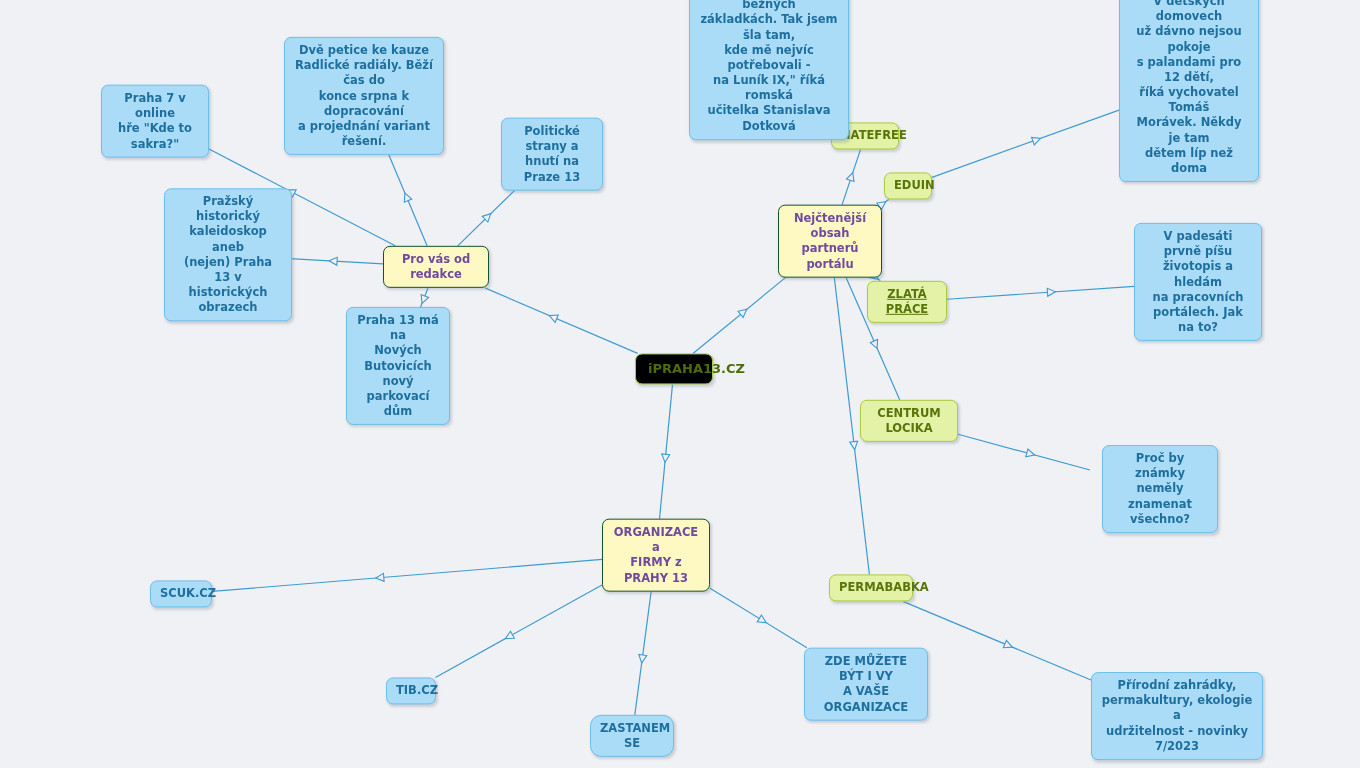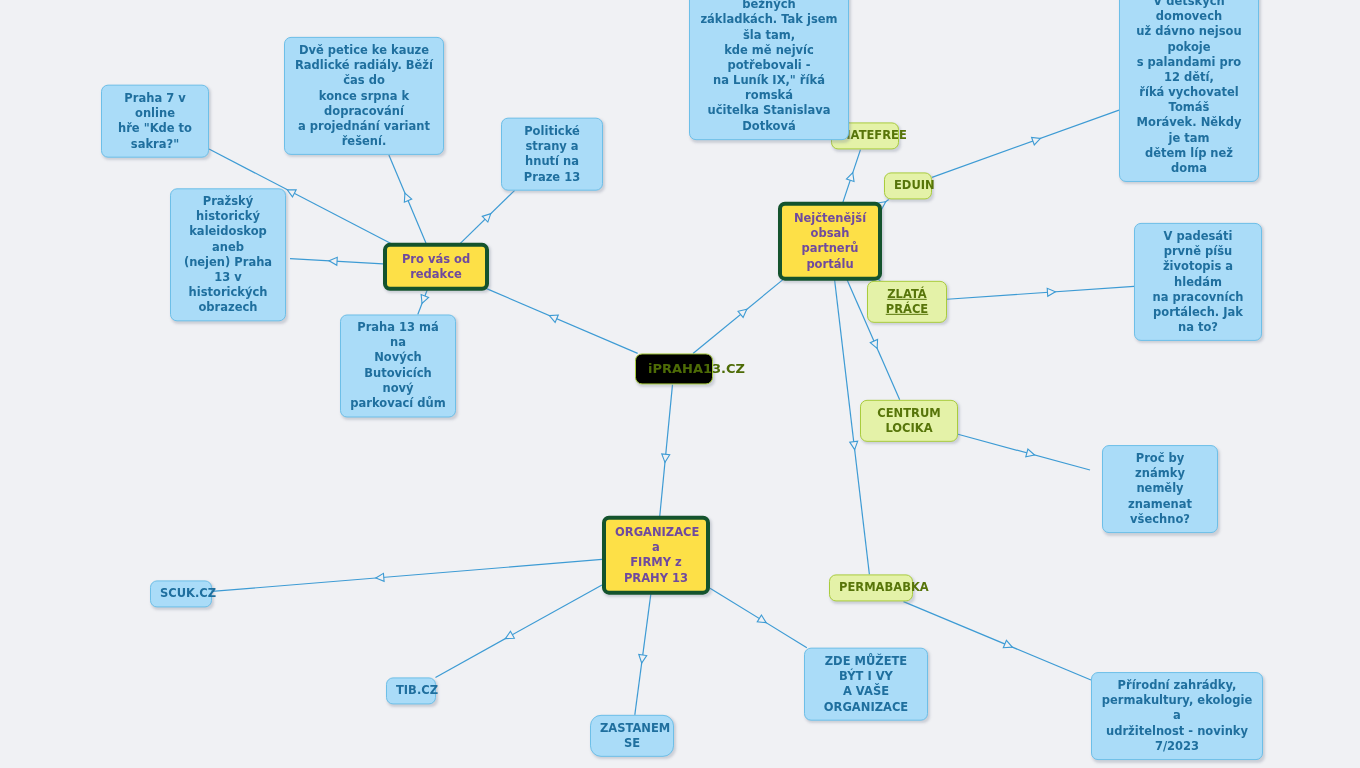--- a/index.html
+++ b/index.html
@@ -34,22 +34,22 @@
     box-shadow: 1.5px 2px 2.5px rgba(120,130,150,0.30);
   }
   .node.blue {
     background: #aadcf8;
     border: 1px solid #6dbfe8;
     color: #1f6f9e;
     font-size: 11.5px;
     font-weight: bold;
   }
   .node.purple {
-    background: #fde047;
-    border: 4px solid #14532d;
+    background: #fef9c3;
+    border: 1px solid #14532d;
     color: #6f4a9e;
     font-size: 11.5px;
     font-weight: bold;
   }
   .node.green {
     background: #e4f2a8;
     border: 1px solid #a9cc3d;
     color: #57750a;
     font-size: 11.5px;
     font-weight: bold;
@@ -165,25 +165,25 @@
       <div class="node purple" style="left: 656px; top: 555px; width: 108px;">ORGANIZACE a
 FIRMY z PRAHY 13</div>
       <div class="node blue" style="left: 155px; top: 121px; width: 108px;">Praha 7 v online
 hře "Kde to sakra?"</div>
       <div class="node blue" style="left: 364px; top: 96px; width: 160px;">Dvě petice ke kauze
 Radlické radiály. Běží čas do
 konce srpna k dopracování
 a projednání variant řešení.</div>
       <div class="node blue" style="left: 552px; top: 154px; width: 102px;">Politické strany a
 hnutí na Praze 13</div>
-      <div class="node blue" style="left: 228px; top: 255px; width: 116px;">Pražský historický
+      <div class="node blue" style="left: 228px; top: 255px; width: 128px;">Pražský historický
 kaleidoskop aneb
 (nejen) Praha 13 v
 historických obrazech</div>
-      <div class="node blue" style="left: 398px; top: 366px; width: 116px;">Praha 13 má na
+      <div class="node blue" style="left: 398px; top: 366px; width: 104px;">Praha 13 má na
 Nových Butovicích
 nový parkovací dům</div>
       <div class="node green" style="left: 865px; top: 136px; width: 68px;">HATEFREE</div>
       <div class="node green" style="left: 908px; top: 186px; width: 48px;">EDUIN</div>
       <div class="node green" style="left: 907px; top: 302px; width: 80px; text-decoration: underline;">ZLATÁ PRÁCE</div>
       <div class="node green" style="left: 909px; top: 421px; width: 98px;">CENTRUM LOCIKA</div>
       <div class="node green" style="left: 871px; top: 588px; width: 84px;">PERMABABKA</div>
       <div class="node blue" style="left: 769px; top: 58px; width: 160px;">„Nechtěli mě na běžných
 základkách. Tak jsem šla tam,
 kde mě nejvíc potřebovali -

